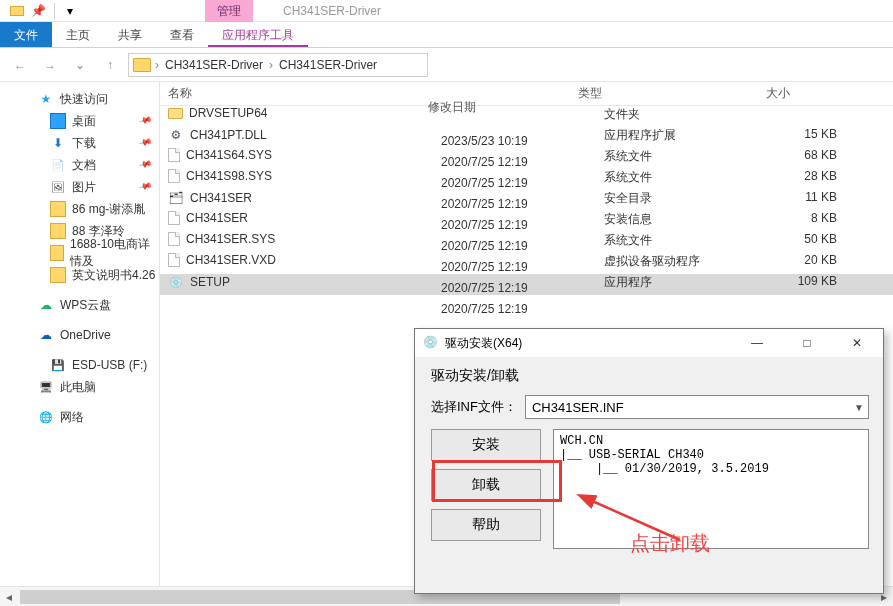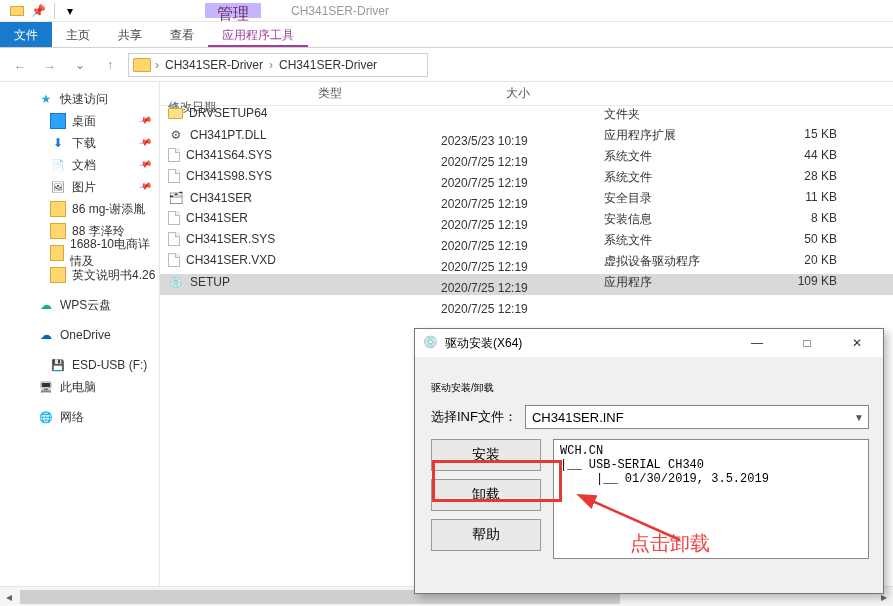--- a/index.html
+++ b/index.html
@@ -3,21 +3,21 @@
 <meta charset="utf-8">
 <style>
 * { margin: 0; padding: 0; box-sizing: border-box; font-family: "Microsoft YaHei", "Segoe UI", sans-serif; }
 body { width: 893px; height: 606px; background: #fff; overflow: hidden; position: relative; font-size: 12px; }
 
 
 .titlebar { height: 22px; background: #fff; border-bottom: 1px solid #e5e5e5; display: flex; align-items: center; padding-left: 2px; }
 .titlebar .qat { display: flex; align-items: center; gap: 4px; padding: 0 6px; }
 .titlebar .qat-icon { width: 18px; height: 18px; display: flex; align-items: center; justify-content: center; }
 .titlebar .qat-sep { width: 1px; height: 16px; background: #d0d0d0; margin: 0 2px; }
-.titlebar .contextual { height: 15px; line-height: 22px; background: #c4b5fd; color: #6b2e67; padding: 0 12px; font-size: 16px; margin-left: 120px; }
+.titlebar .contextual { height: 22px; line-height: 22px; background: #f9a8d4; color: #6b2e67; padding: 0 12px; font-size: 12px; margin-left: 120px; }
 .titlebar .wintitle { color: #999; margin-left: 30px; font-size: 12px; }
 
 
 .ribbon { height: 26px; background: #fff; display: flex; align-items: stretch; border-bottom: 1px solid #d0d0d0; }
 .ribbon .tab { padding: 0 14px; line-height: 26px; font-size: 12px; color: #444; cursor: default; }
 .ribbon .tab.file { background: #1979ca; color: #fff; }
 .ribbon .tab.tool { color: #a23da0; border-bottom: 2px solid #a23da0; }
 
 
 .navrow { height: 34px; display: flex; align-items: center; gap: 6px; padding: 0 8px; border-bottom: 1px solid #e5e5e5; }
@@ -64,21 +64,21 @@
 .hscroll .arr.r { right: 2px; }
 
 
 .dialog { position: absolute; left: 414px; top: 328px; width: 470px; height: 266px; background: #f0f0f0; border: 1px solid #777; box-shadow: 4px 4px 8px rgba(0,0,0,.25); }
 .dlg-titlebar { height: 28px; background: #fff; display: flex; align-items: center; padding: 0 4px 0 8px; gap: 6px; }
 .dlg-titlebar .ic { width: 16px; height: 16px; }
 .dlg-titlebar .ic::before { content: "💿"; font-size: 12px; }
 .dlg-titlebar .t { flex: 1; font-size: 12px; }
 .dlg-titlebar .wbtn { width: 44px; height: 28px; display: flex; align-items: center; justify-content: center; color: #333; }
 .dlg-body { padding: 10px 14px; font-size: 13px; }
-.dlg-group-title { font-size: 10px; margin: 14px 0 10px 2px; }
+.dlg-group-title { font-size: 14px; margin: 0 0 10px 2px; }
 .dlg-row { display: flex; align-items: center; gap: 8px; margin-bottom: 10px; margin-left: 2px; }
 .dlg-row label { font-size: 13px; }
 .dlg-select { flex: 1; height: 24px; border: 1px solid #888; background: #fff; font-family: "Courier New", monospace; font-size: 13px; display: flex; align-items: center; justify-content: space-between; padding: 0 4px 0 6px; }
 .dlg-select .arrow { font-size: 10px; color: #555; }
 .dlg-cols { display: flex; gap: 12px; margin-left: 2px; }
 .dlg-btns { display: flex; flex-direction: column; gap: 8px; }
 .dlg-btn { width: 110px; height: 32px; border: 1px solid #999; background: #e9e9e9; display: flex; align-items: center; justify-content: center; font-size: 14px; }
 .dlg-output { flex: 1; height: 120px; border: 1px solid #888; background: #fff; font-family: "Courier New", monospace; font-size: 12px; padding: 4px 6px; white-space: pre; overflow: hidden; }
 
 
@@ -202,20 +202,21 @@
     </div>
     <div class="sgap"></div>
     <div class="sitem">
       <span class="ic sbic-net"></span>
       <span>网络</span>
     </div>
   </div>
 
   <div class="content">
     <div class="colhead">
+      <div class="col-name">名称</div>
       <div class="col-date">修改日期</div>
       <div class="col-type">类型</div>
       <div class="col-size">大小</div>
     </div>
     <div class="filelist" id="filelist">
         <div class="frow">
           <div class="col-name">
             <span class="ficon folder"></span>
             <span>DRVSETUP64</span>
           </div>
@@ -232,21 +233,21 @@
           <div class="col-type">应用程序扩展</div>
           <div class="col-size">15 KB</div>
         </div>
         <div class="frow">
           <div class="col-name">
             <span class="ficon page"></span>
             <span>CH341S64.SYS</span>
           </div>
           <div class="col-date">2020/7/25 12:19</div>
           <div class="col-type">系统文件</div>
-          <div class="col-size">44 KB</div>
+          <div class="col-size">68 KB</div>
         </div>
         <div class="frow">
           <div class="col-name">
             <span class="ficon page"></span>
             <span>CH341S98.SYS</span>
           </div>
           <div class="col-date">2020/7/25 12:19</div>
           <div class="col-type">系统文件</div>
           <div class="col-size">28 KB</div>
         </div>

